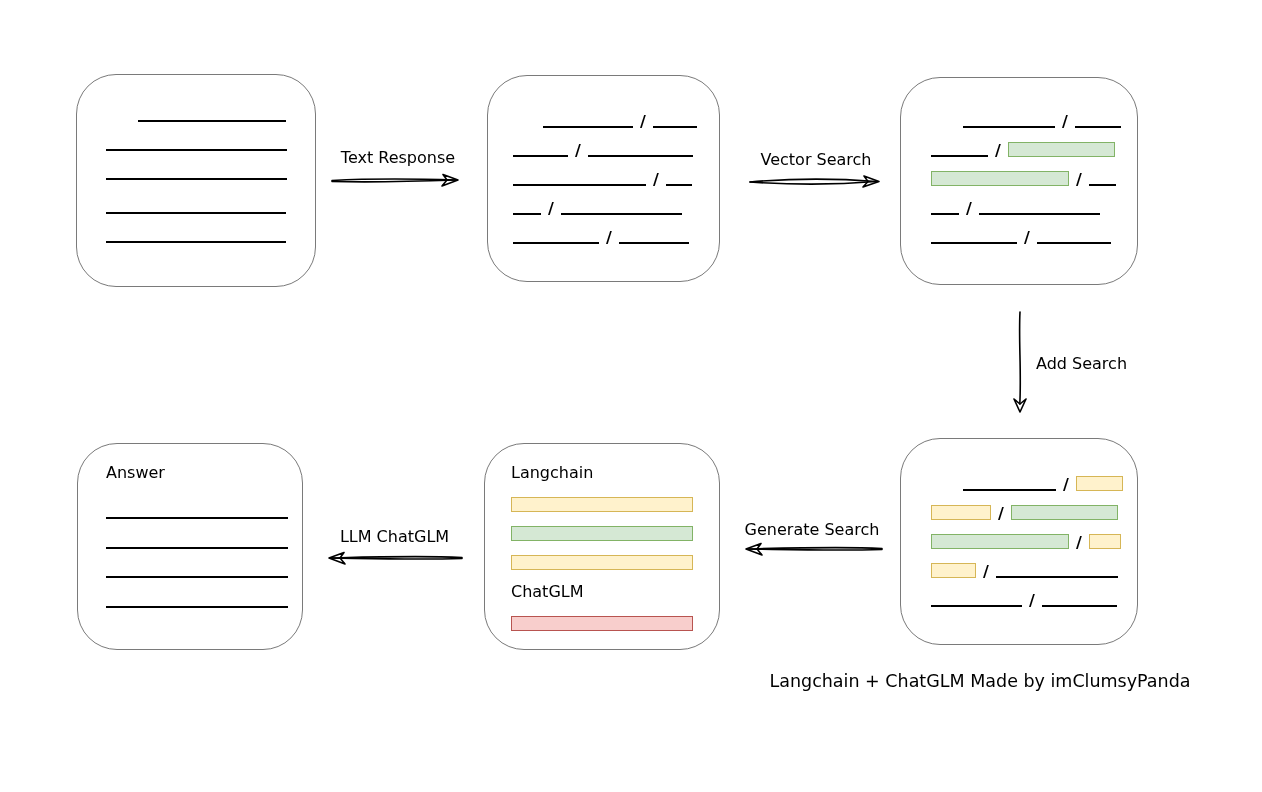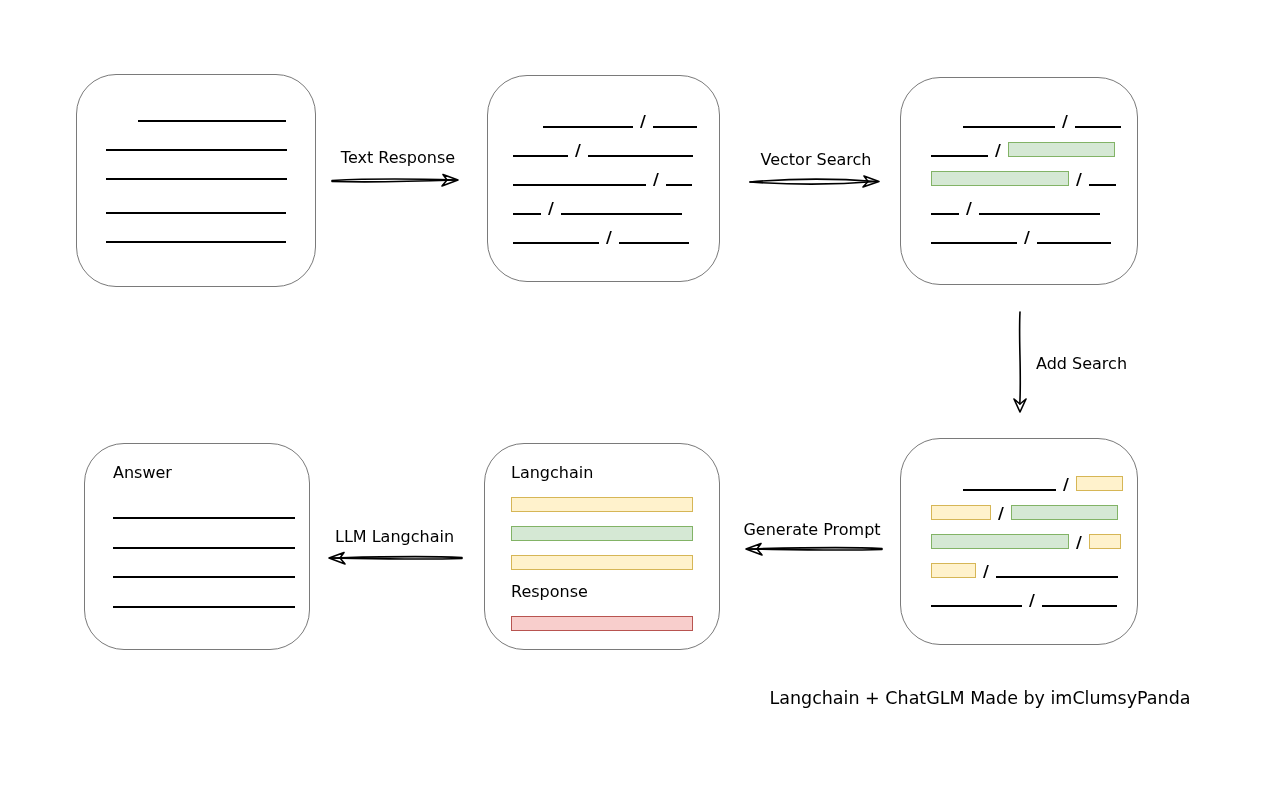--- a/index.html
+++ b/index.html
@@ -147,28 +147,28 @@
       <div class="row">
         <span class="bar yellow" style="width: 182px;"></span>
       </div>
       <div class="row">
         <span class="bar green" style="width: 182px;"></span>
       </div>
       <div class="row">
         <span class="bar yellow" style="width: 182px;"></span>
       </div>
       <div class="row" style="margin-top: 3px;">
-        <span class="rowlabel">Response</span>
+        <span class="rowlabel">ChatGLM</span>
       </div>
       <div class="row">
         <span class="bar red" style="width: 182px;"></span>
       </div>
     </div>
 
-  <div class="box" style="left:77px;top:443px;width:226px;height:207px;padding:10px 0 0 28px;margin-left:7px;">
+  <div class="box" style="left:77px;top:443px;width:226px;height:207px;padding:10px 0 0 28px;">
       <div class="row">
         <span class="rowlabel">Answer</span>
       </div>
       <div class="row" style="margin-top: 7px;">
         <span class="seg" style="width: 182px;"></span>
       </div>
       <div class="row" style="margin-top: 1px;">
         <span class="seg" style="width: 182px;"></span>
       </div>
       <div class="row">
@@ -192,29 +192,29 @@
     <path d="M2,10 Q68,14.5 128,9.5"></path>
     <path d="M116,4 L131,9.5 L115,15 L120,9.5 L116,4"></path>
   </svg>
 
   <svg class="arrow" style="left:1009px;top:310px;" width="24" height="108" viewBox="0 0 24 108">
     <path d="M11,2 C9.5,30 12.5,62 10.8,94"></path>
     <path d="M5,89 L11,102 L17,89 L11,94 L5,89"></path>
   </svg>
   <div class="lbl" style="left:1036px;top:354px;">Add Search</div>
 
-  <div class="lbl center" style="left:739px;top:520px;width:146px;">Generate Prompt</div>
+  <div class="lbl center" style="left:739px;top:520px;width:146px;">Generate Search</div>
   <svg class="arrow" style="left:740px;top:539px;" width="145" height="20" viewBox="0 0 145 20">
     <path d="M142,9.5 C100,7.5 50,9 8,10"></path>
     <path d="M142,10.5 C95,12 45,10.5 8,10"></path>
     <path d="M21,4.5 L6,10 L22,16 L17,10 L21,4.5"></path>
   </svg>
 
-  <div class="lbl center" style="left:327px;top:527px;width:135px;">LLM Langchain</div>
+  <div class="lbl center" style="left:327px;top:527px;width:135px;">LLM ChatGLM</div>
   <svg class="arrow" style="left:323px;top:548px;" width="142" height="20" viewBox="0 0 142 20">
     <path d="M139,9.5 C95,7.5 48,9 8,10"></path>
     <path d="M139,10.5 C92,12 44,10.5 8,10"></path>
     <path d="M21,4.5 L6,10 L22,16 L17,10 L21,4.5"></path>
   </svg>
 
-  <div class="credit" style="left:758px;top:688px;width:444px;">Langchain + ChatGLM Made by imClumsyPanda</div>
+  <div class="credit" style="left:758px;top:671px;width:444px;">Langchain + ChatGLM Made by imClumsyPanda</div>
 
 </div>
 
 </body></html>

